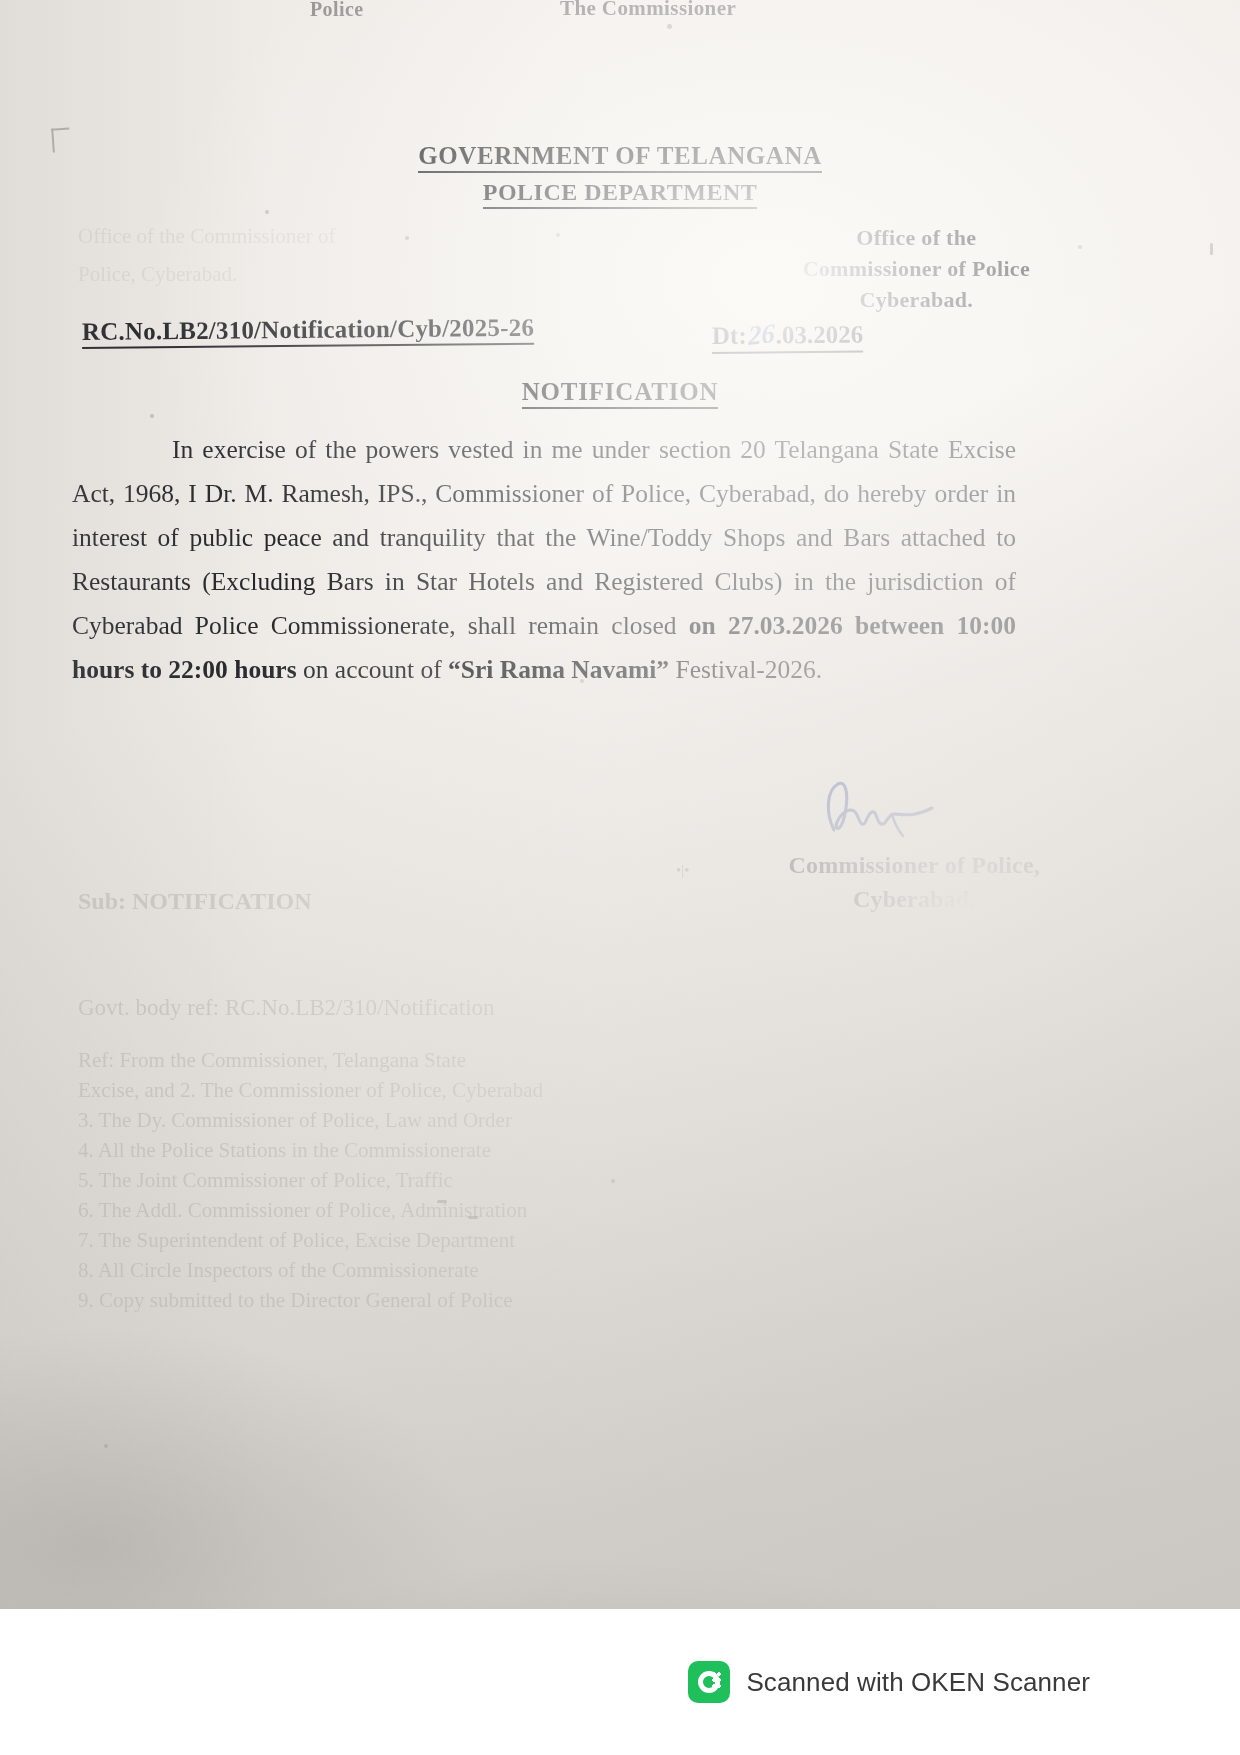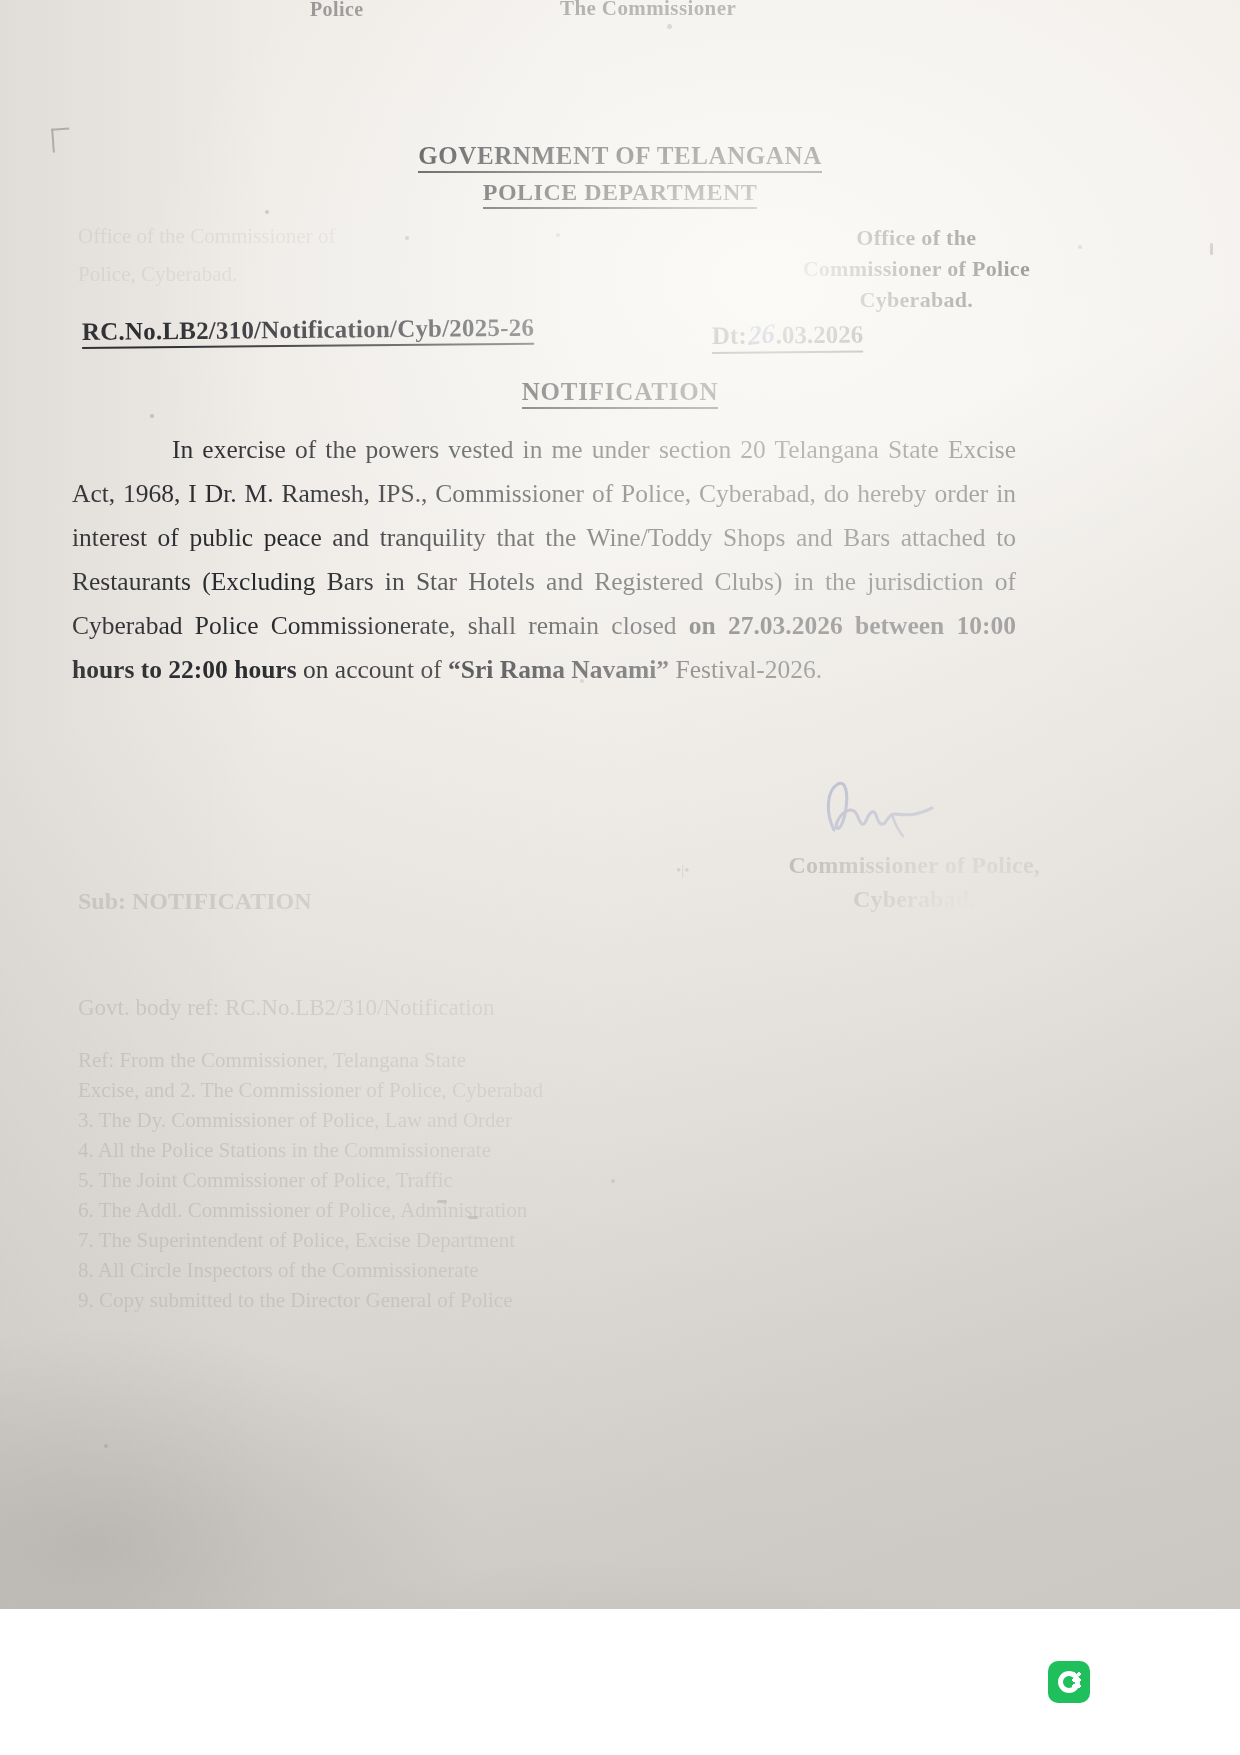--- a/index.html
+++ b/index.html
@@ -299,14 +299,15 @@
   <div class="light-b"></div>
   <div class="light-c"></div>
 </div>
 
 <div id="footer">
   <div class="oken">
     <span class="oken-logo">
       <span class="ring"></span>
       <span class="dots"></span>
     </span>
+    <span class="oken-text">Scanned with OKEN Scanner</span>
   </div>
 </div>
 
 </body></html>

